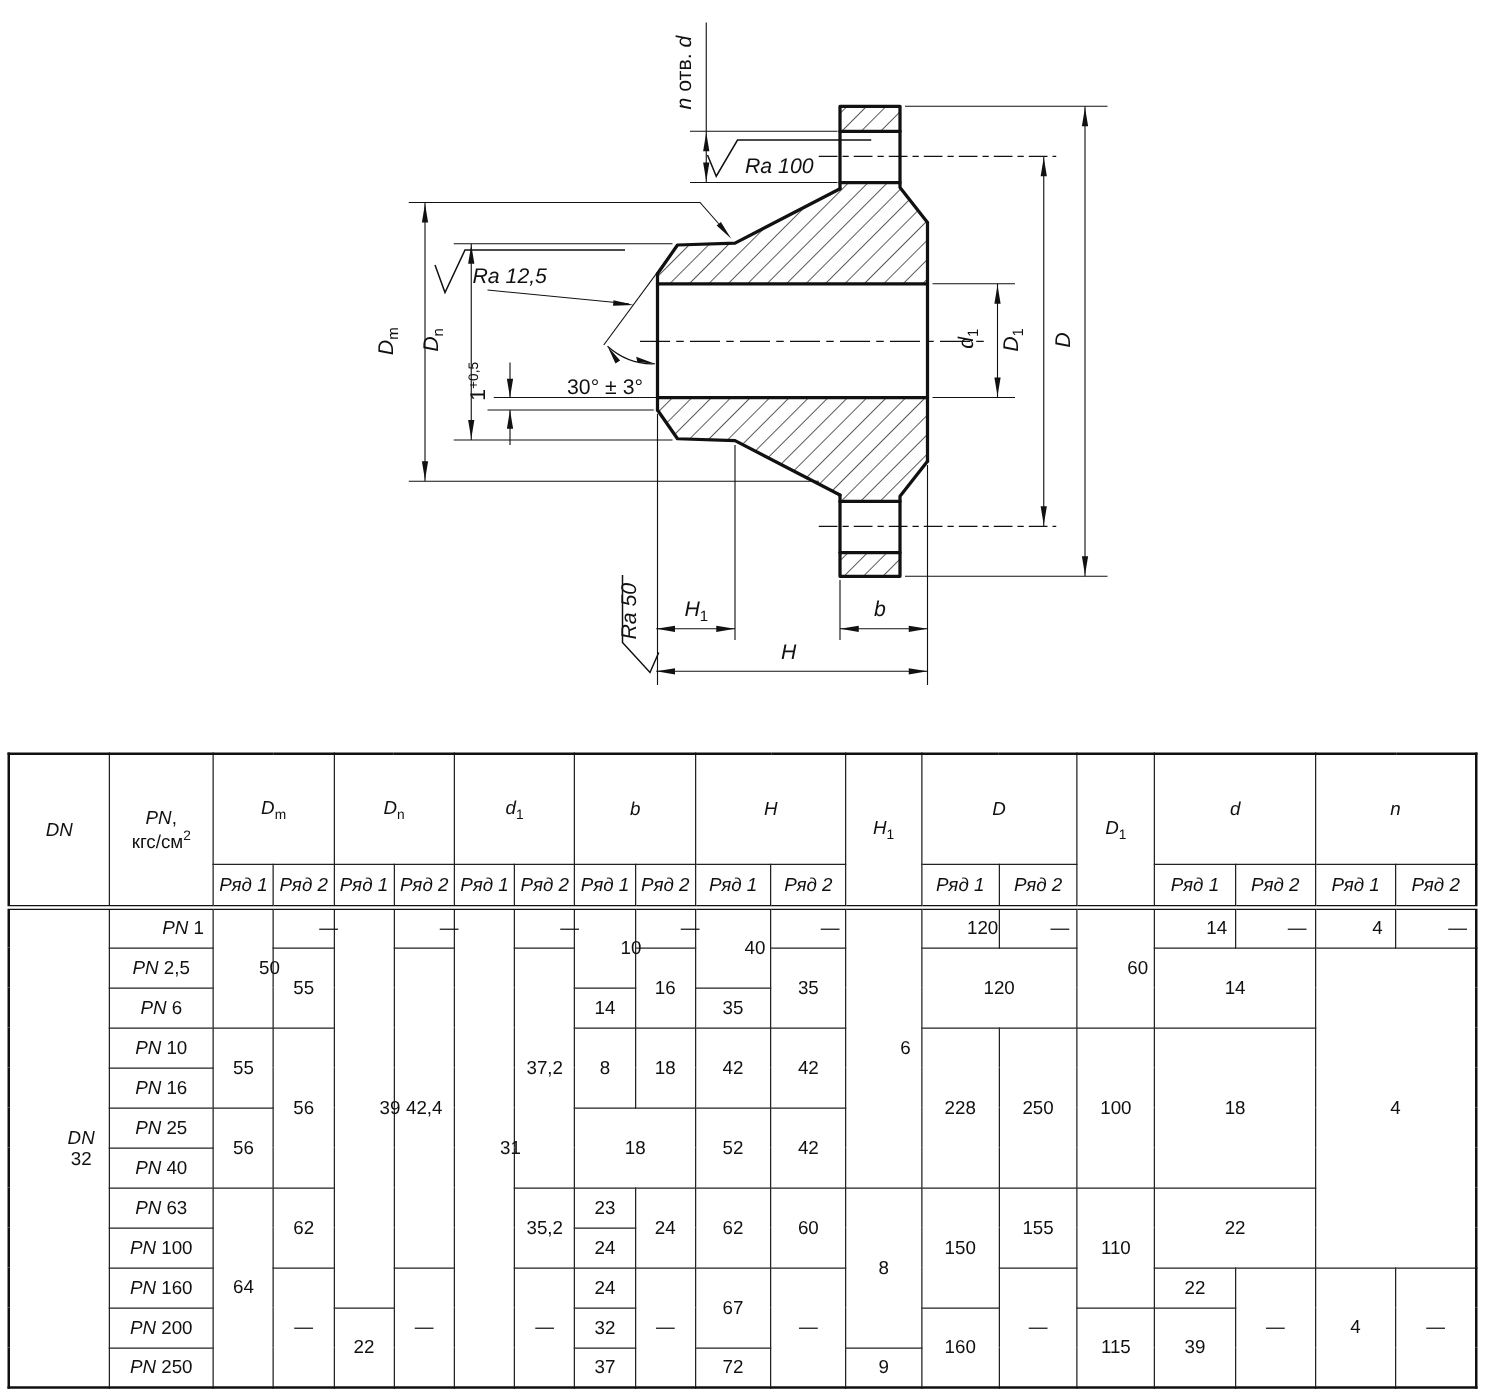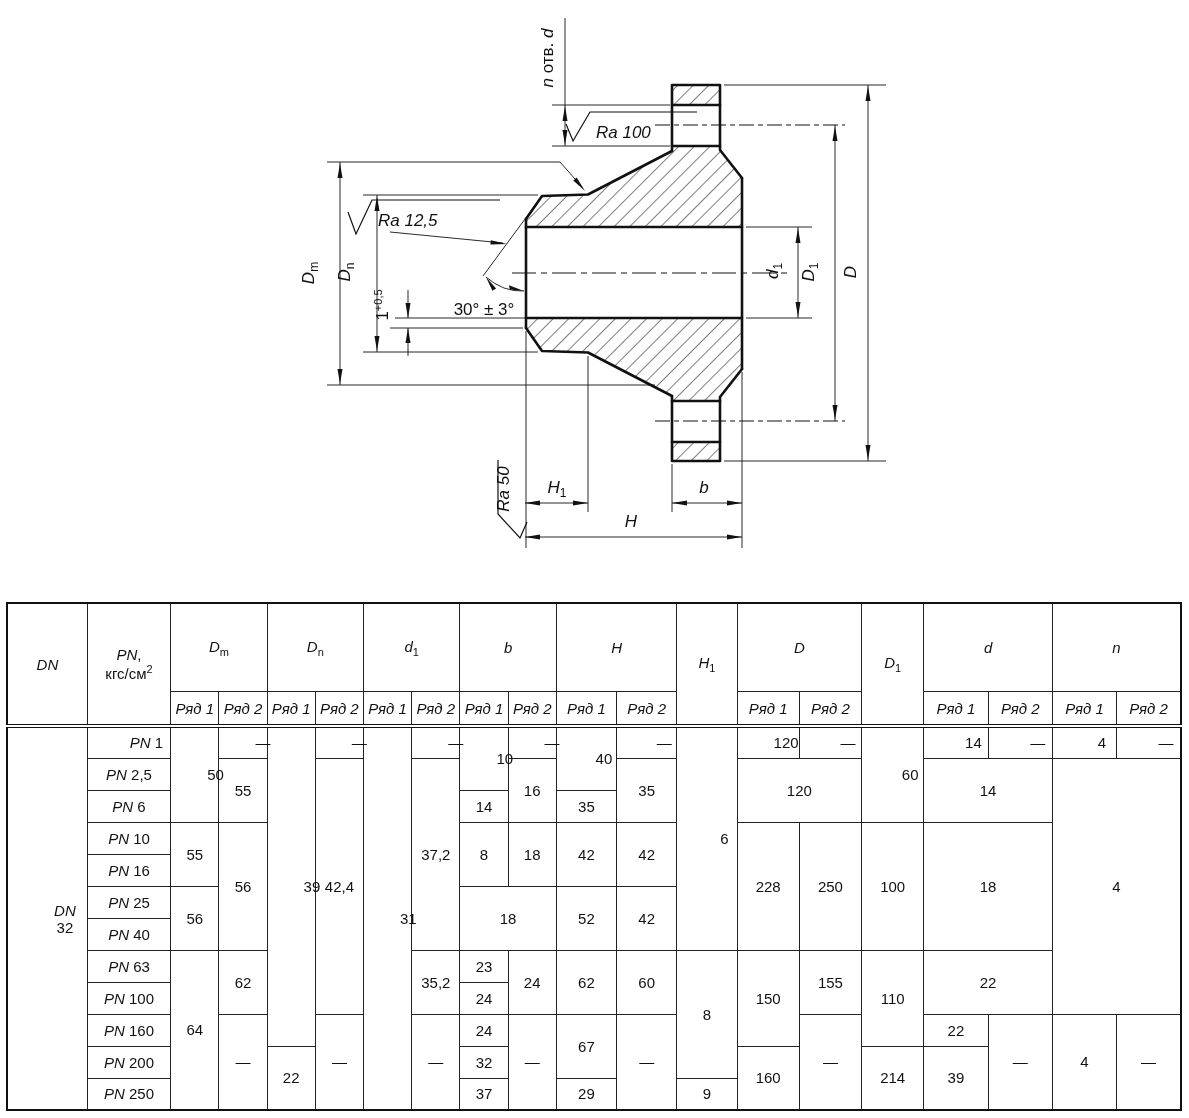--- a/index.html
+++ b/index.html
@@ -301,25 +301,25 @@
           <td>22</td>
           <td rowspan="3">—</td>
           <td rowspan="3">4</td>
           <td rowspan="3">—</td>
         </tr>
         <tr>
           <td><i>PN</i> 200</td>
           <td rowspan="2">22</td>
           <td>32</td>
           <td rowspan="2">160</td>
-          <td rowspan="2">214</td>
+          <td rowspan="2">115</td>
           <td rowspan="2">39</td>
         </tr>
         <tr>
           <td><i>PN</i> 250</td>
           <td>37</td>
-          <td>29</td>
+          <td>72</td>
           <td>9</td>
         </tr>
       </tbody>
   </table>
 
 </div>
 
 </body></html>

